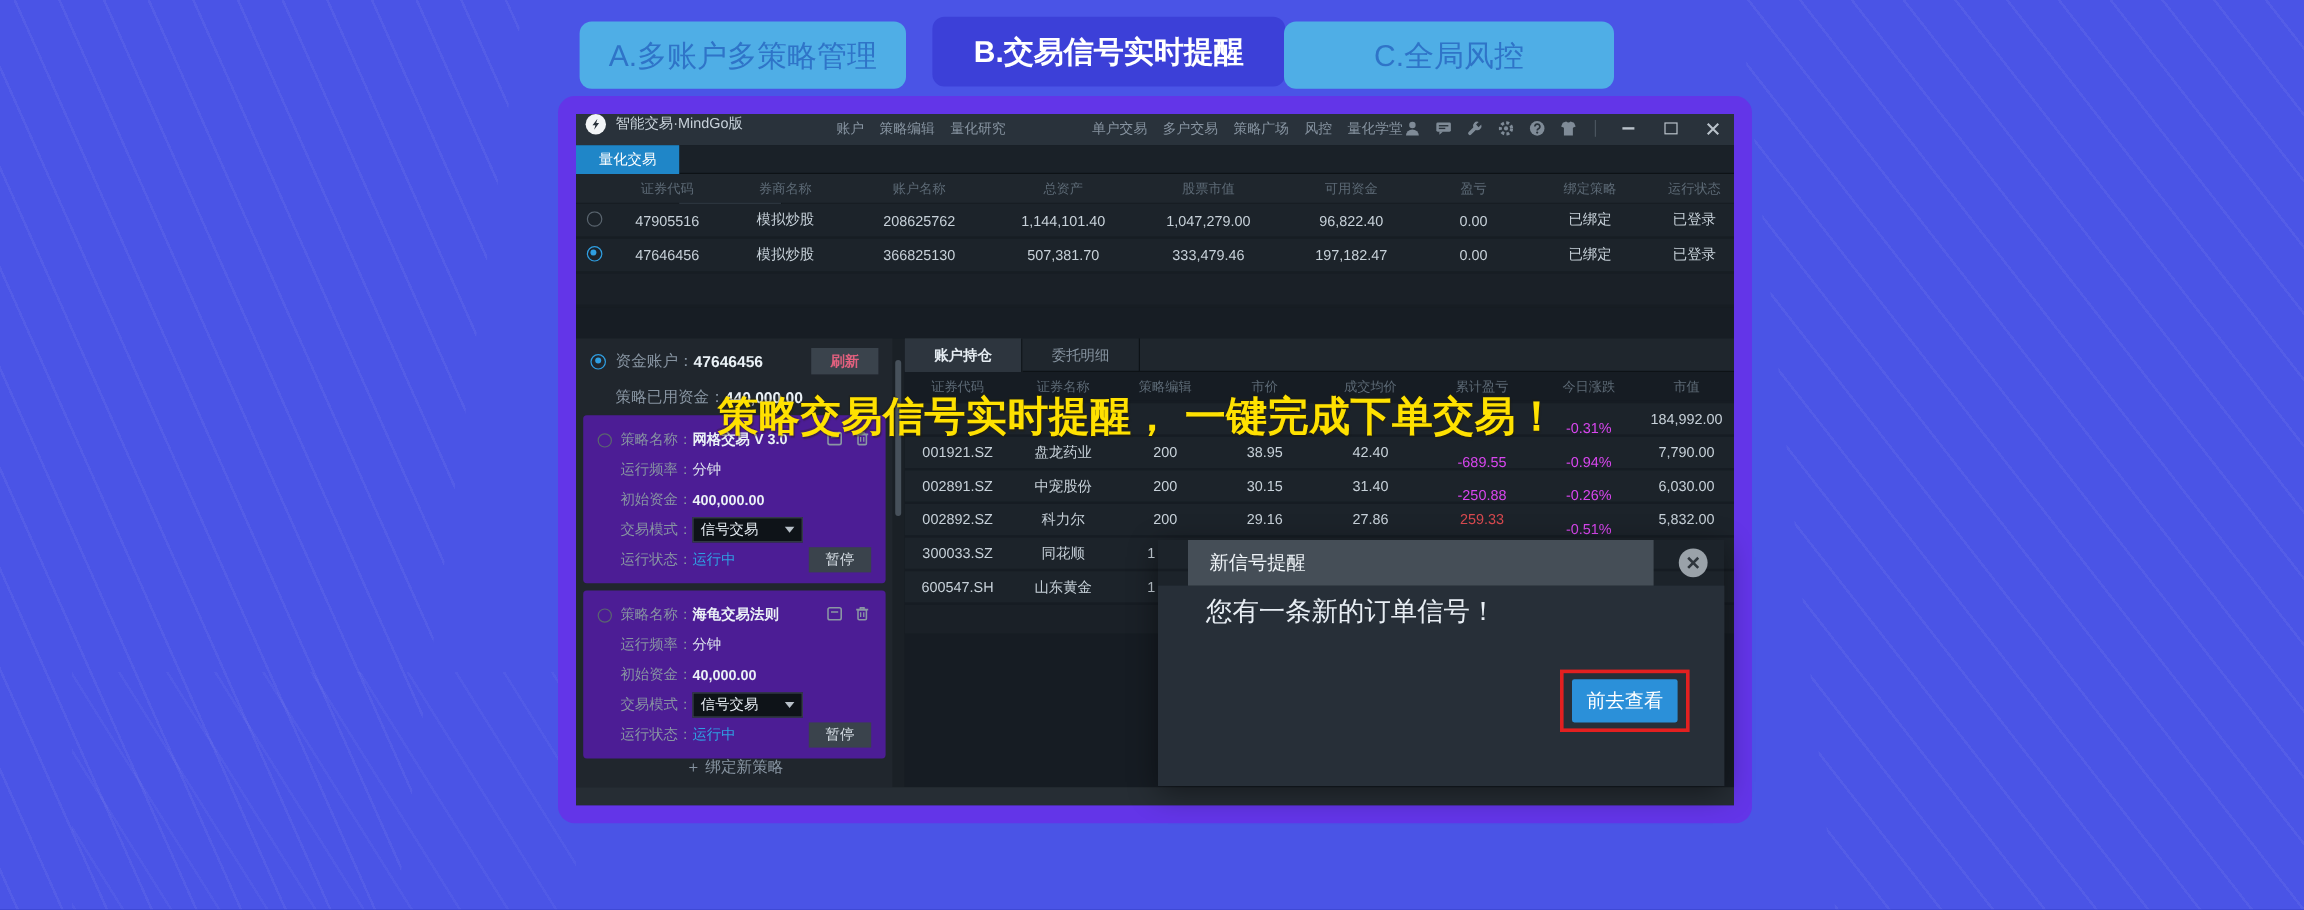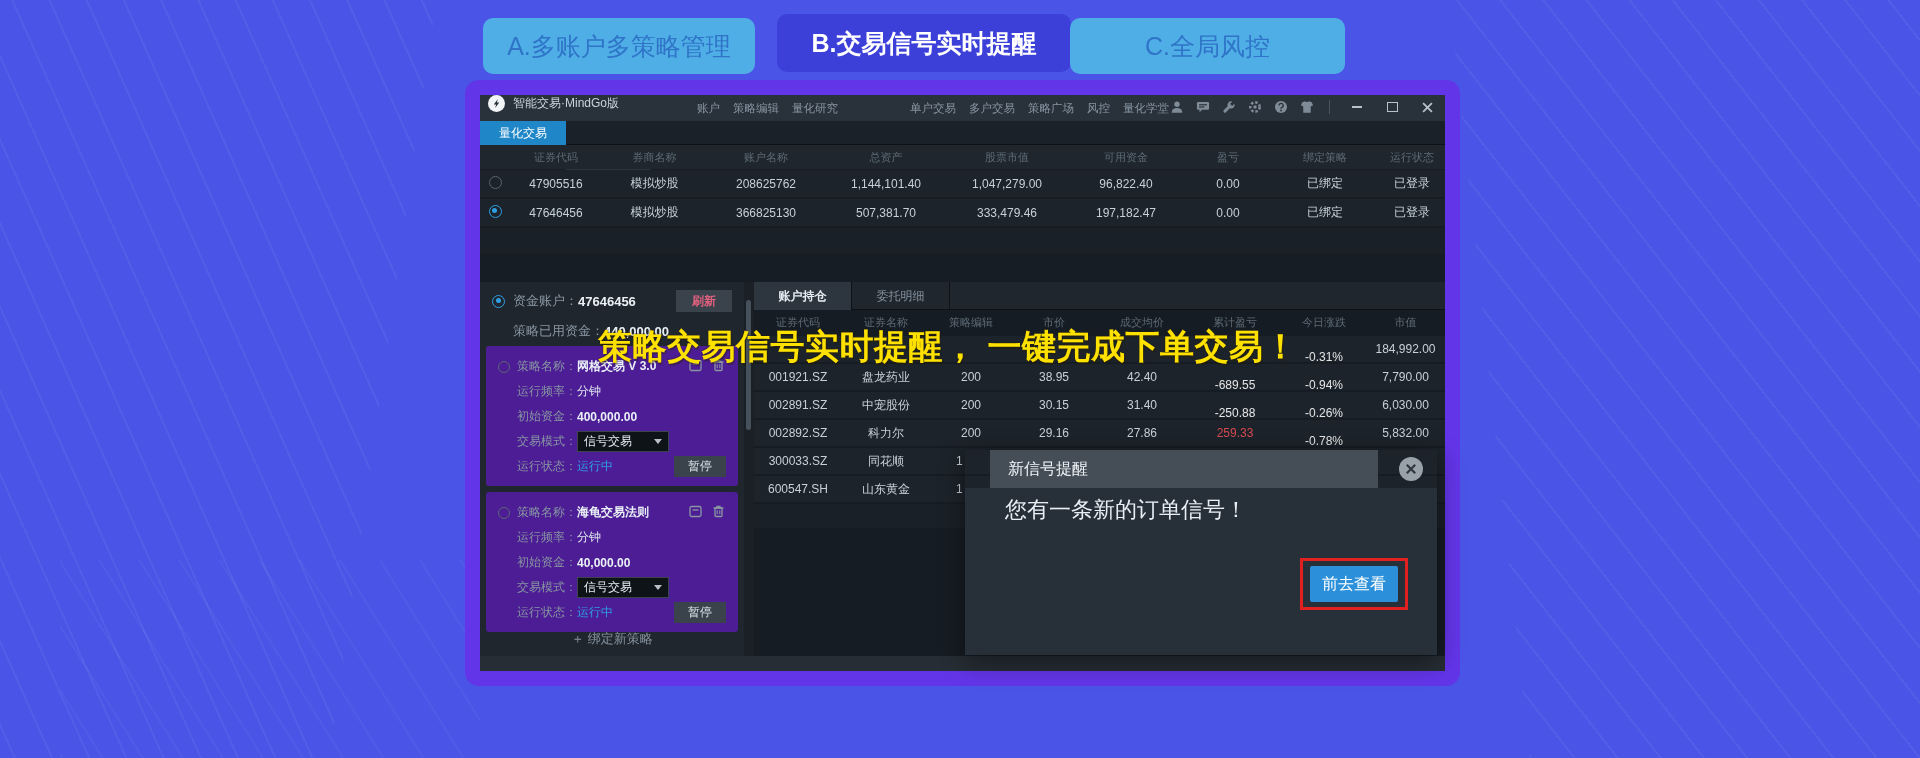--- a/index.html
+++ b/index.html
@@ -81,21 +81,21 @@
   
   .right-panel{left:754px;top:282px;width:691px;height:374px;background:#161C23;}
   .pos-tabs{left:754px;top:282px;width:691px;height:28px;background:#1F262D;display:flex;border-bottom:1px solid #0D1216;box-sizing:border-box;}
   .pos-tab{width:98px;height:28px;display:flex;align-items:center;justify-content:center;font-size:12px;cursor:pointer;border-right:1px solid #0D1216;box-sizing:border-box;}
   .pos-tab.active{background:#2D353E;color:#E6EDF3;font-weight:bold;}
   .pos-tab.idle{color:#8794A1;}
   .pos-grid{display:grid;grid-template-columns:88px 88px 82px 84px 92px 94px 84px auto;align-items:center;text-align:center;}
   .pos-header{left:754px;top:310px;width:691px;height:24px;color:#5D6A76;font-size:11px;background:#161C23;}
   .pos-row{left:754px;width:691px;height:26px;background:#1C232A;color:#C7D1D9;font-size:12px;}
   .pos-row .cell{white-space:nowrap;overflow:hidden;}
-  .green{color:#e5e5e5;margin-top:16px;}
+  .green{color:#d946ef;margin-top:16px;}
   .red{color:#D94A50;}
   .qty-partial{text-align:left;padding-left:26px;}
 
   .bottom-bar{left:480px;top:656px;width:965px;height:15px;background:#262D34;}
 
   
   .dialog{left:965px;top:450px;width:472px;height:205px;box-shadow:0 6px 24px rgba(0,0,0,.45);}
   .dialog-title{position:absolute;left:0;top:0;width:388px;height:38px;background:#454E57;display:flex;align-items:center;margin-left:25px;}
   .dialog-title-text{margin-left:18px;font-size:16px;color:#EEF3F7;}
   .dialog-close{position:absolute;right:14px;top:7px;width:24px;height:24px;border-radius:50%;background:#9AA2A9;display:flex;align-items:center;justify-content:center;cursor:pointer;}
@@ -406,21 +406,21 @@
     <span class="cell green">-0.26%</span>
     <span class="cell">6,030.00</span>
   </div>
   <div class="abs pos-row pos-grid" style="top:420px;">
     <span class="cell">002892.SZ</span>
     <span class="cell">科力尔</span>
     <span class="cell">200</span>
     <span class="cell">29.16</span>
     <span class="cell">27.86</span>
     <span class="cell red">259.33</span>
-    <span class="cell green">-0.78%</span>
+    <span class="cell green">-0.51%</span>
     <span class="cell">5,832.00</span>
   </div>
   <div class="abs pos-row pos-grid" style="top:448px;">
     <span class="cell">300033.SZ</span>
     <span class="cell">同花顺</span>
     <span class="cell qty-partial">1</span>
     <span class="cell"></span>
     <span class="cell"></span>
     <span class="cell"></span>
     <span class="cell"></span>

